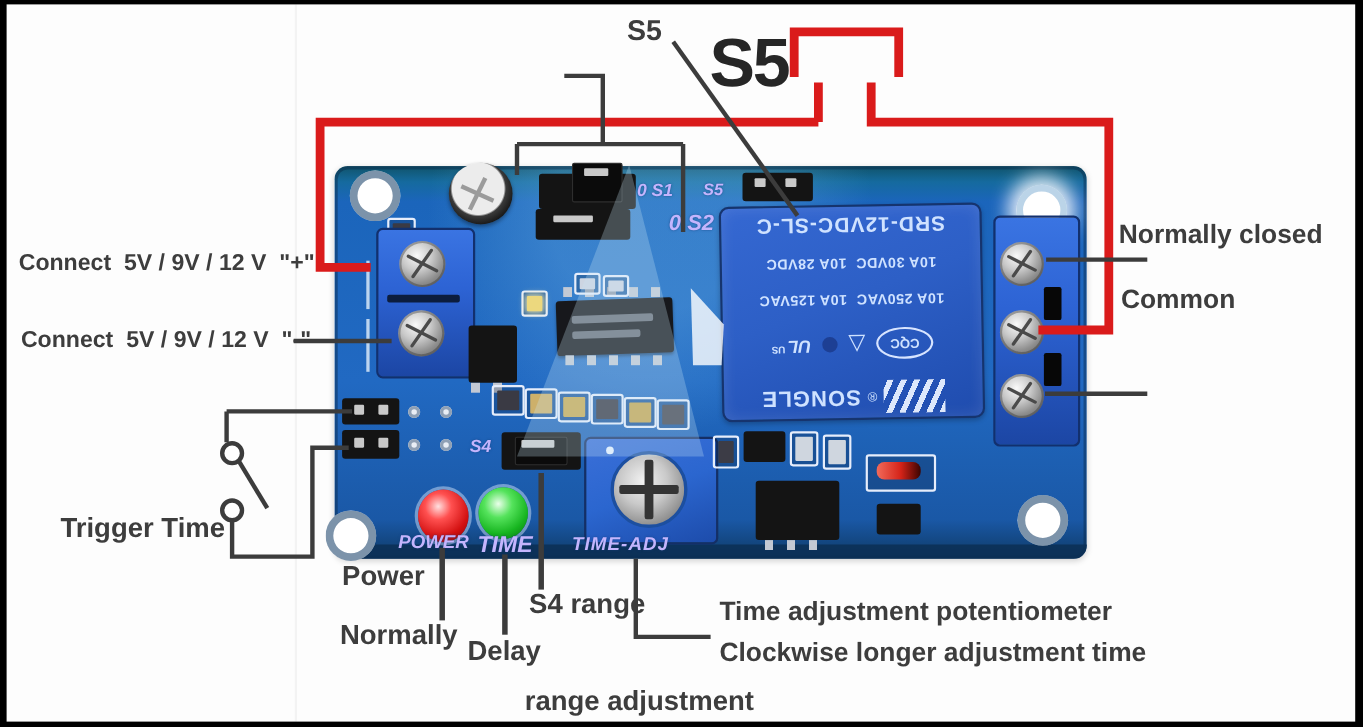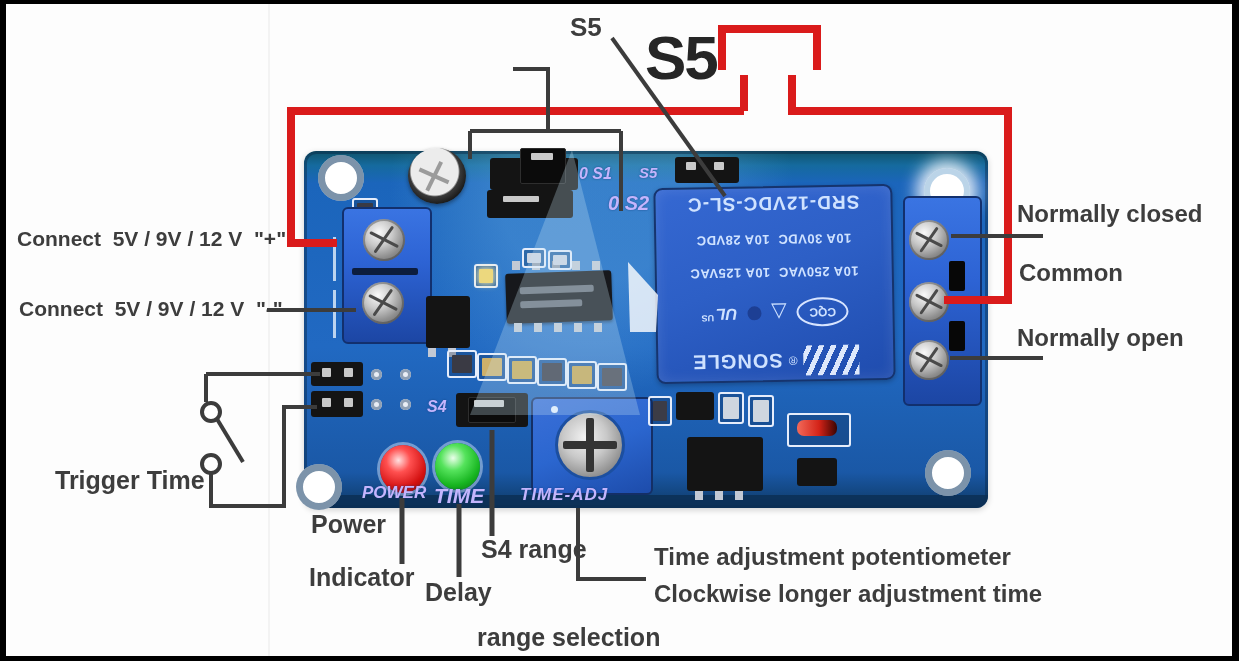--- a/index.html
+++ b/index.html
@@ -282,22 +282,21 @@
     <path d="M951 236 L1043 236" stroke="#3c3c3c" stroke-width="4" fill="none"></path>
     <path d="M950 358 L1043 358" stroke="#3c3c3c" stroke-width="4" fill="none"></path>
   </svg>
 
   <div class="ann" style="left:570px;top:12px;font-size:26px;">S5</div>
   <div class="ann" style="left:645px;top:22px;font-size:62px;font-weight:600;color:#262626;letter-spacing:-2px;">S5</div>
   <div class="ann" style="left:17px;top:227px;font-size:21px;">Connect  5V / 9V / 12 V  "+"</div>
   <div class="ann" style="left:19px;top:297px;font-size:21px;">Connect  5V / 9V / 12 V  "-"</div>
   <div class="ann" style="left:55px;top:466px;font-size:25px;">Trigger Time</div>
   <div class="ann" style="left:311px;top:510px;font-size:25px;">Power</div>
-  <div class="ann" style="left:309px;top:563px;font-size:25px;">Indicator</div>
+  <div class="ann" style="left:309px;top:563px;font-size:25px;">Normally</div>
   <div class="ann" style="left:425px;top:578px;font-size:25px;">Delay</div>
   <div class="ann" style="left:481px;top:535px;font-size:25px;">S4 range</div>
-  <div class="ann" style="left:477px;top:623px;font-size:25px;">range selection</div>
+  <div class="ann" style="left:477px;top:623px;font-size:25px;">range adjustment</div>
   <div class="ann" style="left:654px;top:543px;font-size:24px;">Time adjustment potentiometer</div>
   <div class="ann" style="left:654px;top:580px;font-size:24px;">Clockwise longer adjustment time</div>
   <div class="ann" style="left:1017px;top:200px;font-size:24px;">Normally closed</div>
   <div class="ann" style="left:1019px;top:259px;font-size:24px;">Common</div>
-  <div class="ann" style="left:1017px;top:324px;font-size:24px;">Normally open</div>
 </div>
 
 </body></html>

